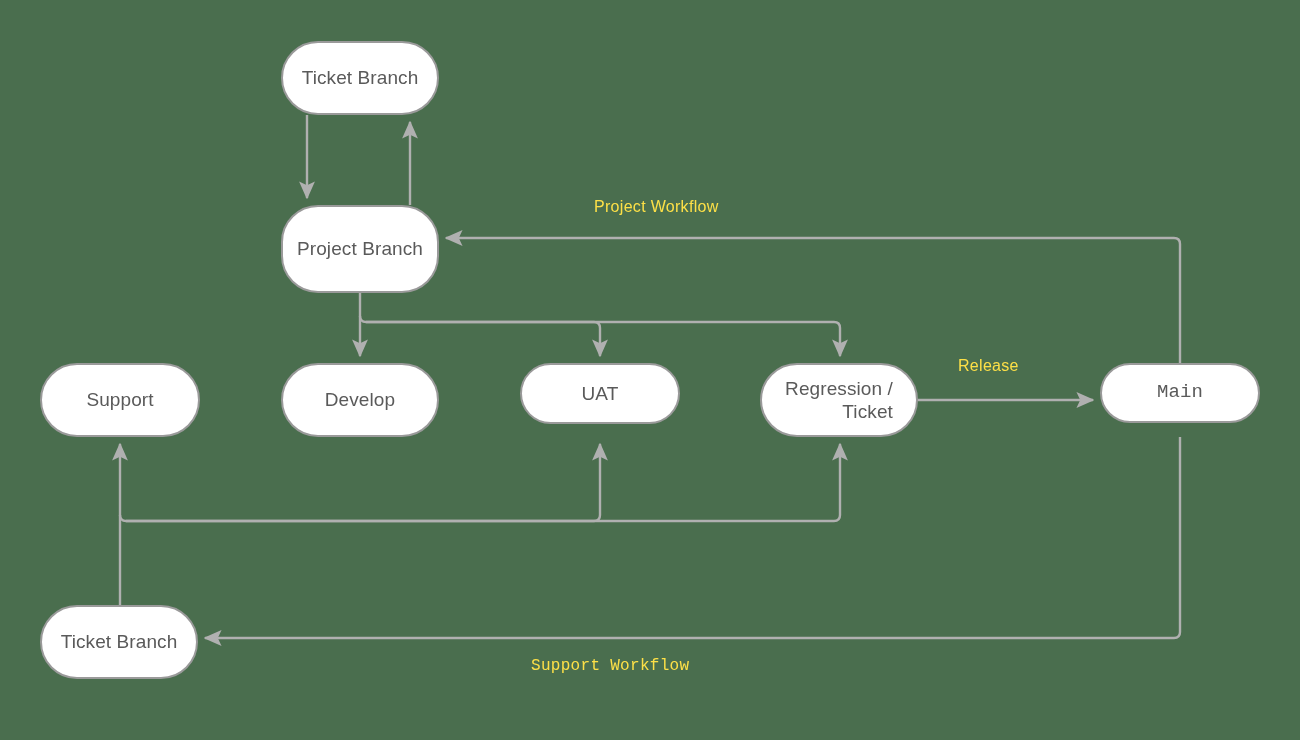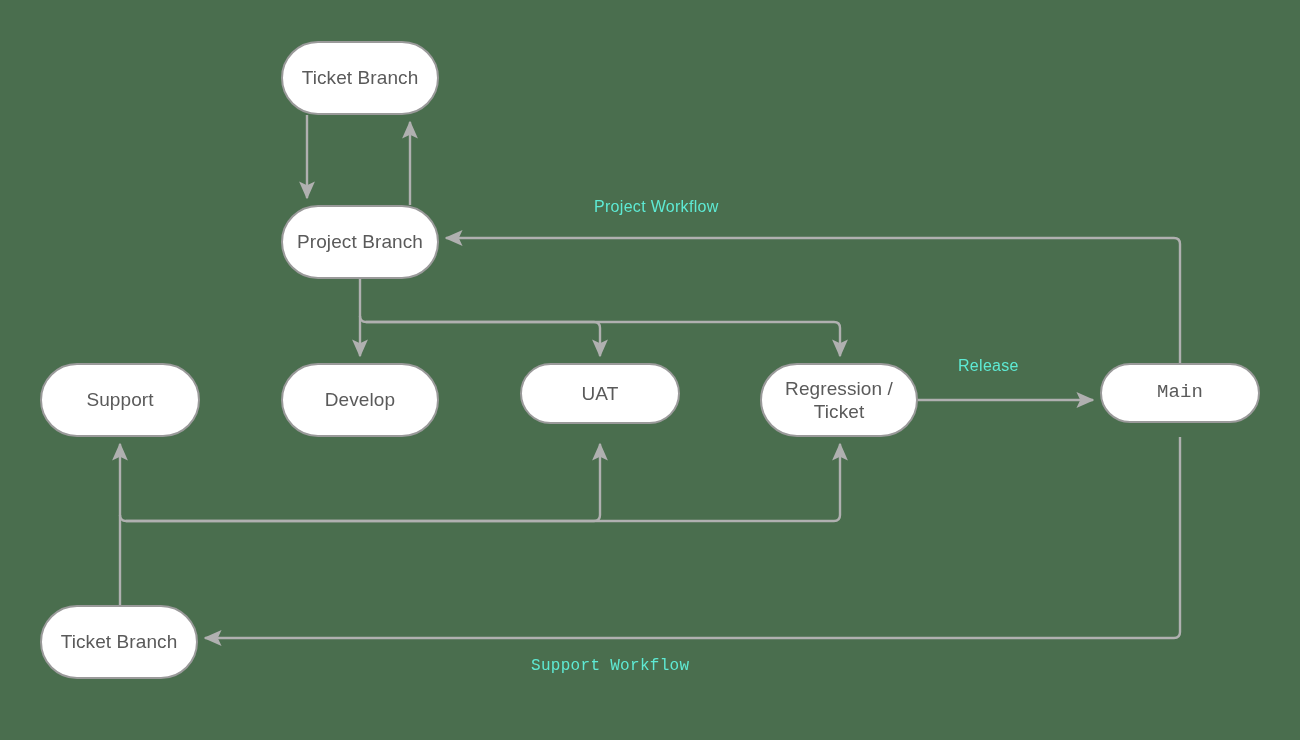--- a/index.html
+++ b/index.html
@@ -26,35 +26,35 @@
   }
   .node {
     position: absolute;
     box-sizing: border-box;
     background: #ffffff;
     border: 2px solid #9a9a9a;
     border-radius: 37px;
     display: flex;
     align-items: center;
     justify-content: center;
-    text-align: center;
+    text-align: right;
     color: #5a5a5a;
     font-size: 19px;
     line-height: 1.22;
     font-family: "Liberation Sans", sans-serif;
     letter-spacing: 0.1px;
   }
   .node .label {
     display: block;
     padding: 0 6px;
     white-space: pre-line;
   }
   .edge-label {
     position: absolute;
-    color: #5eead4;
+    color: #fde047;
     font-size: 16px;
     font-family: "Liberation Sans", sans-serif;
     letter-spacing: 0.3px;
     white-space: nowrap;
   }
 </style>
 </head>
 <body>
 
 <div id="canvas">
@@ -87,21 +87,21 @@
       <path d="M 120 515 q 0 6 6 6 L 594 521 q 6 0 6 -6 L 600 444" marker-end="url(#arrow)"></path>
 
       <path d="M 126 521 L 834 521 q 6 0 6 -6 L 840 444" marker-end="url(#arrow)"></path>
     </g>
   </svg>
 
   <div class="node" style="left:281px; top:41px; width:158px; height:74px;">
     <span class="label">Ticket Branch</span>
   </div>
 
-  <div class="node" style="left:281px; top:205px; width:158px; height:74px;">
+  <div class="node" style="left:281px; top:205px; width:158px; height:88px;">
     <span class="label">Project Branch</span>
   </div>
 
   <div class="node" style="left:281px; top:363px; width:158px; height:74px;">
     <span class="label">Develop</span>
   </div>
 
   <div class="node" style="left:40px; top:363px; width:160px; height:74px;">
     <span class="label">Support</span>
   </div>

